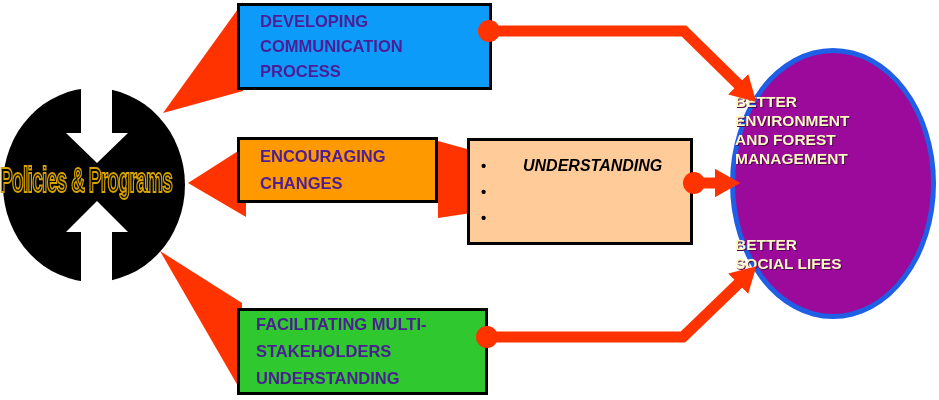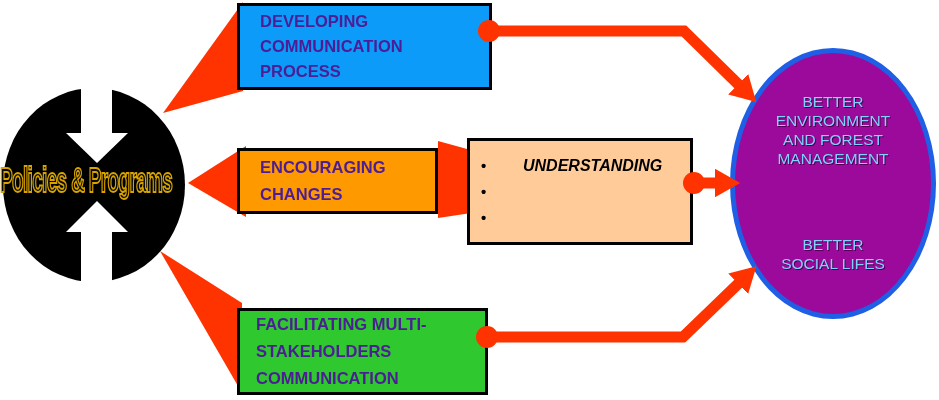--- a/index.html
+++ b/index.html
@@ -22,41 +22,41 @@
     display:flex;
     flex-direction:column;
     justify-content:center;
     color:#4c1d95;
     font-weight:bold;
     font-size:16.5px;
     line-height:26px;
     white-space:pre-line;
   }
   #box-developing{left:237px;top:3px;width:255px;height:87px;background:#0D9BF9;padding-left:20px;line-height:25px;}
-  #box-encouraging{left:237px;top:148px;width:201px;height:66px;background:#FF9900;padding-left:20px;line-height:27px;}
+  #box-encouraging{left:237px;top:137px;width:201px;height:66px;background:#FF9900;padding-left:20px;line-height:27px;}
   #box-facilitating{left:237px;top:308px;width:251px;height:87px;background:#2FC82F;padding-left:16px;line-height:27px;}
 
   #box-outcomes{
     position:absolute;left:467px;top:138px;width:226px;height:107px;
     background:#FFCC99;border:3px solid #000000;box-sizing:border-box;
     z-index:2;display:flex;flex-direction:column;justify-content:center;
     font-weight:bold;font-size:16px;color:#000;
   }
   .bullet-row{display:flex;align-items:flex-start;line-height:26px;}
   .bullet-dot{width:42px;text-align:left;padding-left:11px;font-size:15px;flex:none;}
   .bullet-txt{flex:1;white-space:pre-line;font-style:italic;}
 
   #goal-ellipse{
     position:absolute;left:730px;top:48px;width:206px;height:271px;
     background:#9B0A9B;border:5px solid #1E5FE6;border-radius:50%;
     box-sizing:border-box;z-index:1;
   }
   .goal-text{
     position:absolute;left:0;width:100%;
-    text-align:center;color:#7dd3fc;font-weight:normal;
+    color:#fef9c3;font-weight:bold;
     font-size:15.5px;line-height:19px;white-space:pre-line;
     text-shadow:1px 1px 0 #4d0050;
   }
   #goal-top{top:39px;}
   #goal-bottom{top:182px;}
 
   #wordart{
     position:absolute;left:0px;top:165px;z-index:1;
     font-size:28px;font-weight:bold;white-space:nowrap;
     letter-spacing:-1px;
@@ -101,21 +101,21 @@
   </div>
 
   <div class="box" id="box-encouraging">
     <span>ENCOURAGING
 CHANGES</span>
   </div>
 
   <div class="box" id="box-facilitating">
     <span>FACILITATING MULTI-
 STAKEHOLDERS
-COMMUNICATION</span>
+UNDERSTANDING</span>
   </div>
 
   <div id="box-outcomes">
     <div class="bullet-row">
       <span class="bullet-dot">•</span>
       <span class="bullet-txt">UNDERSTANDING</span>
     </div>
     <div class="bullet-row">
       <span class="bullet-dot">•</span>
     </div>

